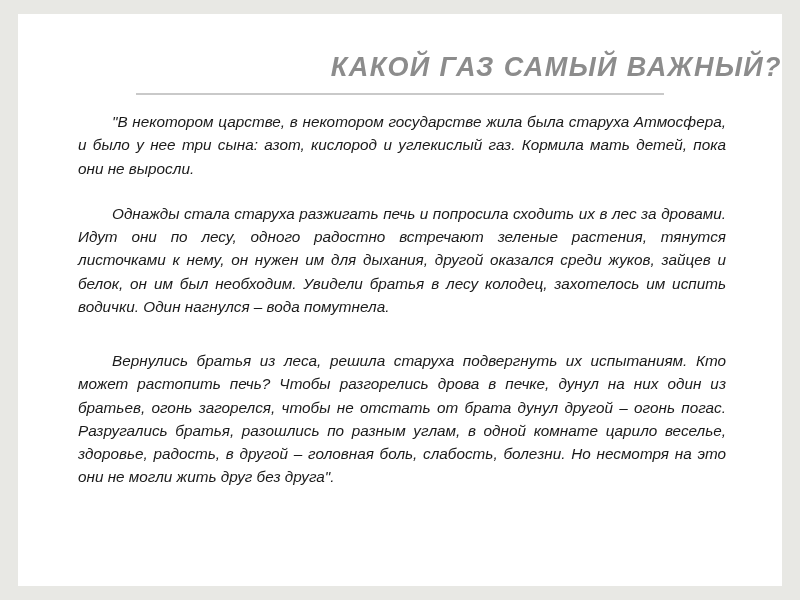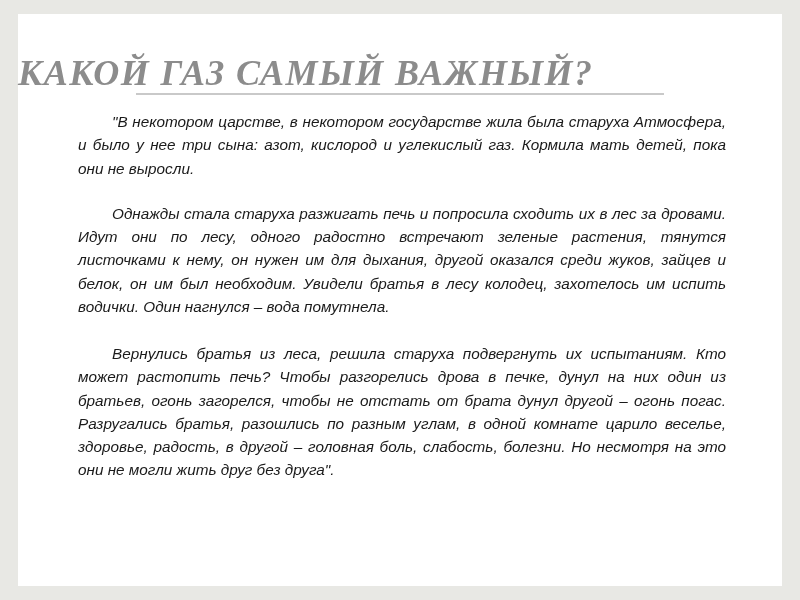--- a/index.html
+++ b/index.html
@@ -20,25 +20,25 @@
     width: 764px;
     height: 572px;
     background: #ffffff;
     box-sizing: border-box;
   }
   .slide-title {
     position: absolute;
     left: 0;
     top: 38px;
     width: 100%;
-    text-align: left;
-    font-family: Liberation Serif, serif;
+    text-align: right;
+    font-family: Liberation Sans, sans-serif;
     font-style: italic;
     font-weight: bold;
-    font-size: 36px;
+    font-size: 27px;
     letter-spacing: 1.4px;
     color: #8c8c8c;
     text-transform: uppercase;
   }
   .title-rule {
     position: absolute;
     left: 118px;
     top: 79px;
     width: 528px;
     height: 2px;
@@ -60,21 +60,21 @@
     margin: 0 0 18px 0;
     text-indent: 34px;
   }
   .para:last-child {
     margin-bottom: 8px;
   }
   .para.p1 {
     margin-bottom: 22px;
   }
   .para.p2 {
-    margin-bottom: 24px;
+    margin-bottom: 31px;
   }
 </style>
 </head>
 <body>
 
 <div class="slide">
 
   <div class="slide-title">Какой газ самый важный?</div>
 
   <div class="title-rule"></div>

